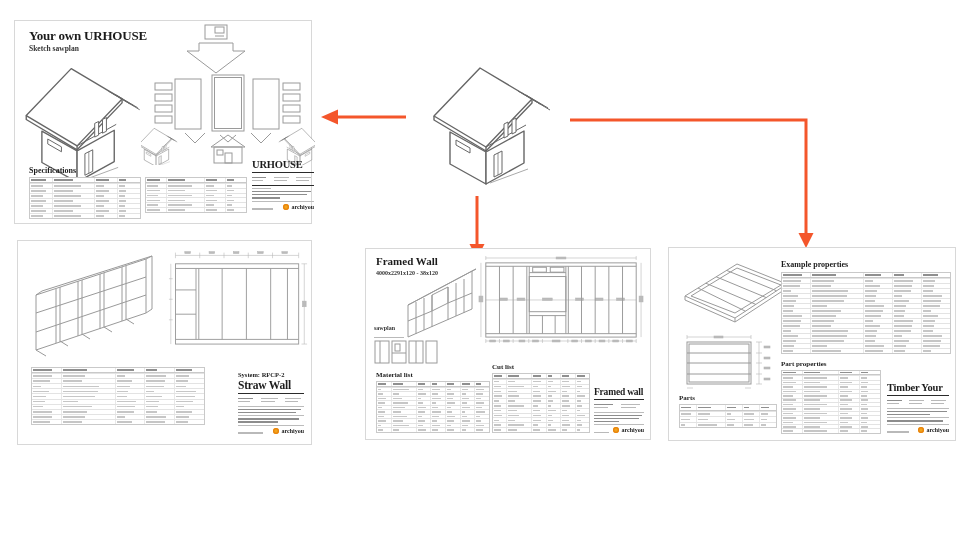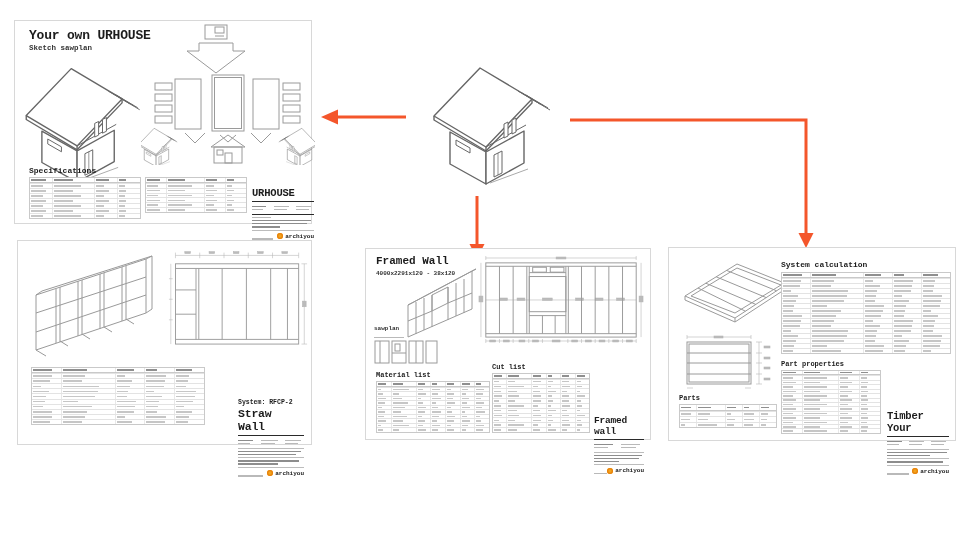--- a/index.html
+++ b/index.html
@@ -1,17 +1,17 @@
 <!DOCTYPE html>
 <html style="--accent: #f4562b; --logo-dot: #f2a51c; --sheet-border: #d8d8d8; --line: #9a9a9a; --ink: #1c1c1c;"><head>
 <meta charset="utf-8">
 <style>
   html,body{margin:0;padding:0;background:#fff;}
   .canvas{position:relative;width:960px;height:505px;background:#ffffff;overflow:hidden;
-          font-family:Liberation Mono, monospace;color:var(--ink,#1c1c1c);}
+          font-family:Liberation Serif, serif;color:var(--ink,#1c1c1c);}
   .sheet{position:absolute;background:#fff;border:1px solid var(--sheet-border,#d8d8d8);}
   .abs{position:absolute;}
   svg{display:block;}
   .draw{stroke:var(--line,#9a9a9a);fill:none;stroke-width:1;}
   .drawthin{stroke:#b5b5b5;fill:none;stroke-width:.6;}
 
   
   .h-xl{font-size:13px;font-weight:700;letter-spacing:-.2px;}
   .h-lg{font-size:11px;font-weight:700;}
   .h-md{font-size:8px;font-weight:700;}
@@ -23,21 +23,21 @@
   .gt{position:absolute;display:flex;flex-direction:column;border:1px solid #c9c9c9;background:#fff;}
   .gt .r{flex:1;display:flex;border-top:1px solid #e3e3e3;min-height:0;}
   .gt .r:first-child{border-top:none;border-bottom:1px solid #c9c9c9;}
   .gt .c{flex:1;border-left:1px solid #e8e8e8;display:flex;align-items:center;padding:0 1px;min-width:0;}
   .gt .c:first-child{border-left:none;}
   .gt .c:nth-child(2){flex:1.9;}
   .gt .b{height:1.5px;background:#c6c6c6;}
   .gt .r:first-child .b{background:#8f8f8f;}
 
   
-  .tb{position:absolute;margin-top:28px;}
+  .tb{position:absolute;}
   .tb-sys{font-size:6.5px;font-weight:700;margin-bottom:1px;}
   .tb-title{font-weight:700;letter-spacing:-.2px;}
   .tb-rule{border-top:1px solid #2a2a2a;margin:2px 0;}
   .tb-rule.light{border-top:1px solid #bcbcbc;}
   .g{height:1.5px;background:#b9b9b9;margin:1.6px 0;}
   .g.d{background:#8d8d8d;}
   .tb-meta{display:flex;gap:4px;}
   .tb-meta > div{flex:1;}
   .logo-row{display:flex;align-items:flex-end;justify-content:space-between;margin-top:2px;}
   .logo{display:flex;align-items:center;gap:2px;font-weight:700;font-size:6px;color:#222;}
@@ -1304,21 +1304,21 @@
         <polygon points="10,42 56,14 100,31 54,59"></polygon>
         <line x1="17" y1="34" x2="64.4" y2="57.2"></line>
         <line x1="24.8" y1="29.2" x2="74.8" y2="50.4"></line>
         <line x1="35.2" y1="22.8" x2="85.2" y2="43.6"></line>
         <line x1="45.6" y1="16.4" x2="95.6" y2="36.8"></line>
         <polyline points="4,42 4,46 54,68 54,64"></polyline>
         <polyline points="54,68 106,34 106,30"></polyline>
       </g>
     </svg>
 
-    <div class="abs h-md" style="left:112px;top:12px;">System calculation</div>
+    <div class="abs h-md" style="left:112px;top:12px;">Example properties</div>
     <div class="gt" style="left:112px;top:24px;width:168px;height:80px;">
         <div class="r">
           <div class="c">
             <span class="b" style="width: 72%;"></span>
           </div>
           <div class="c">
             <span class="b" style="width: 48%;"></span>
           </div>
           <div class="c">
             <span class="b" style="width: 64%;"></span>

